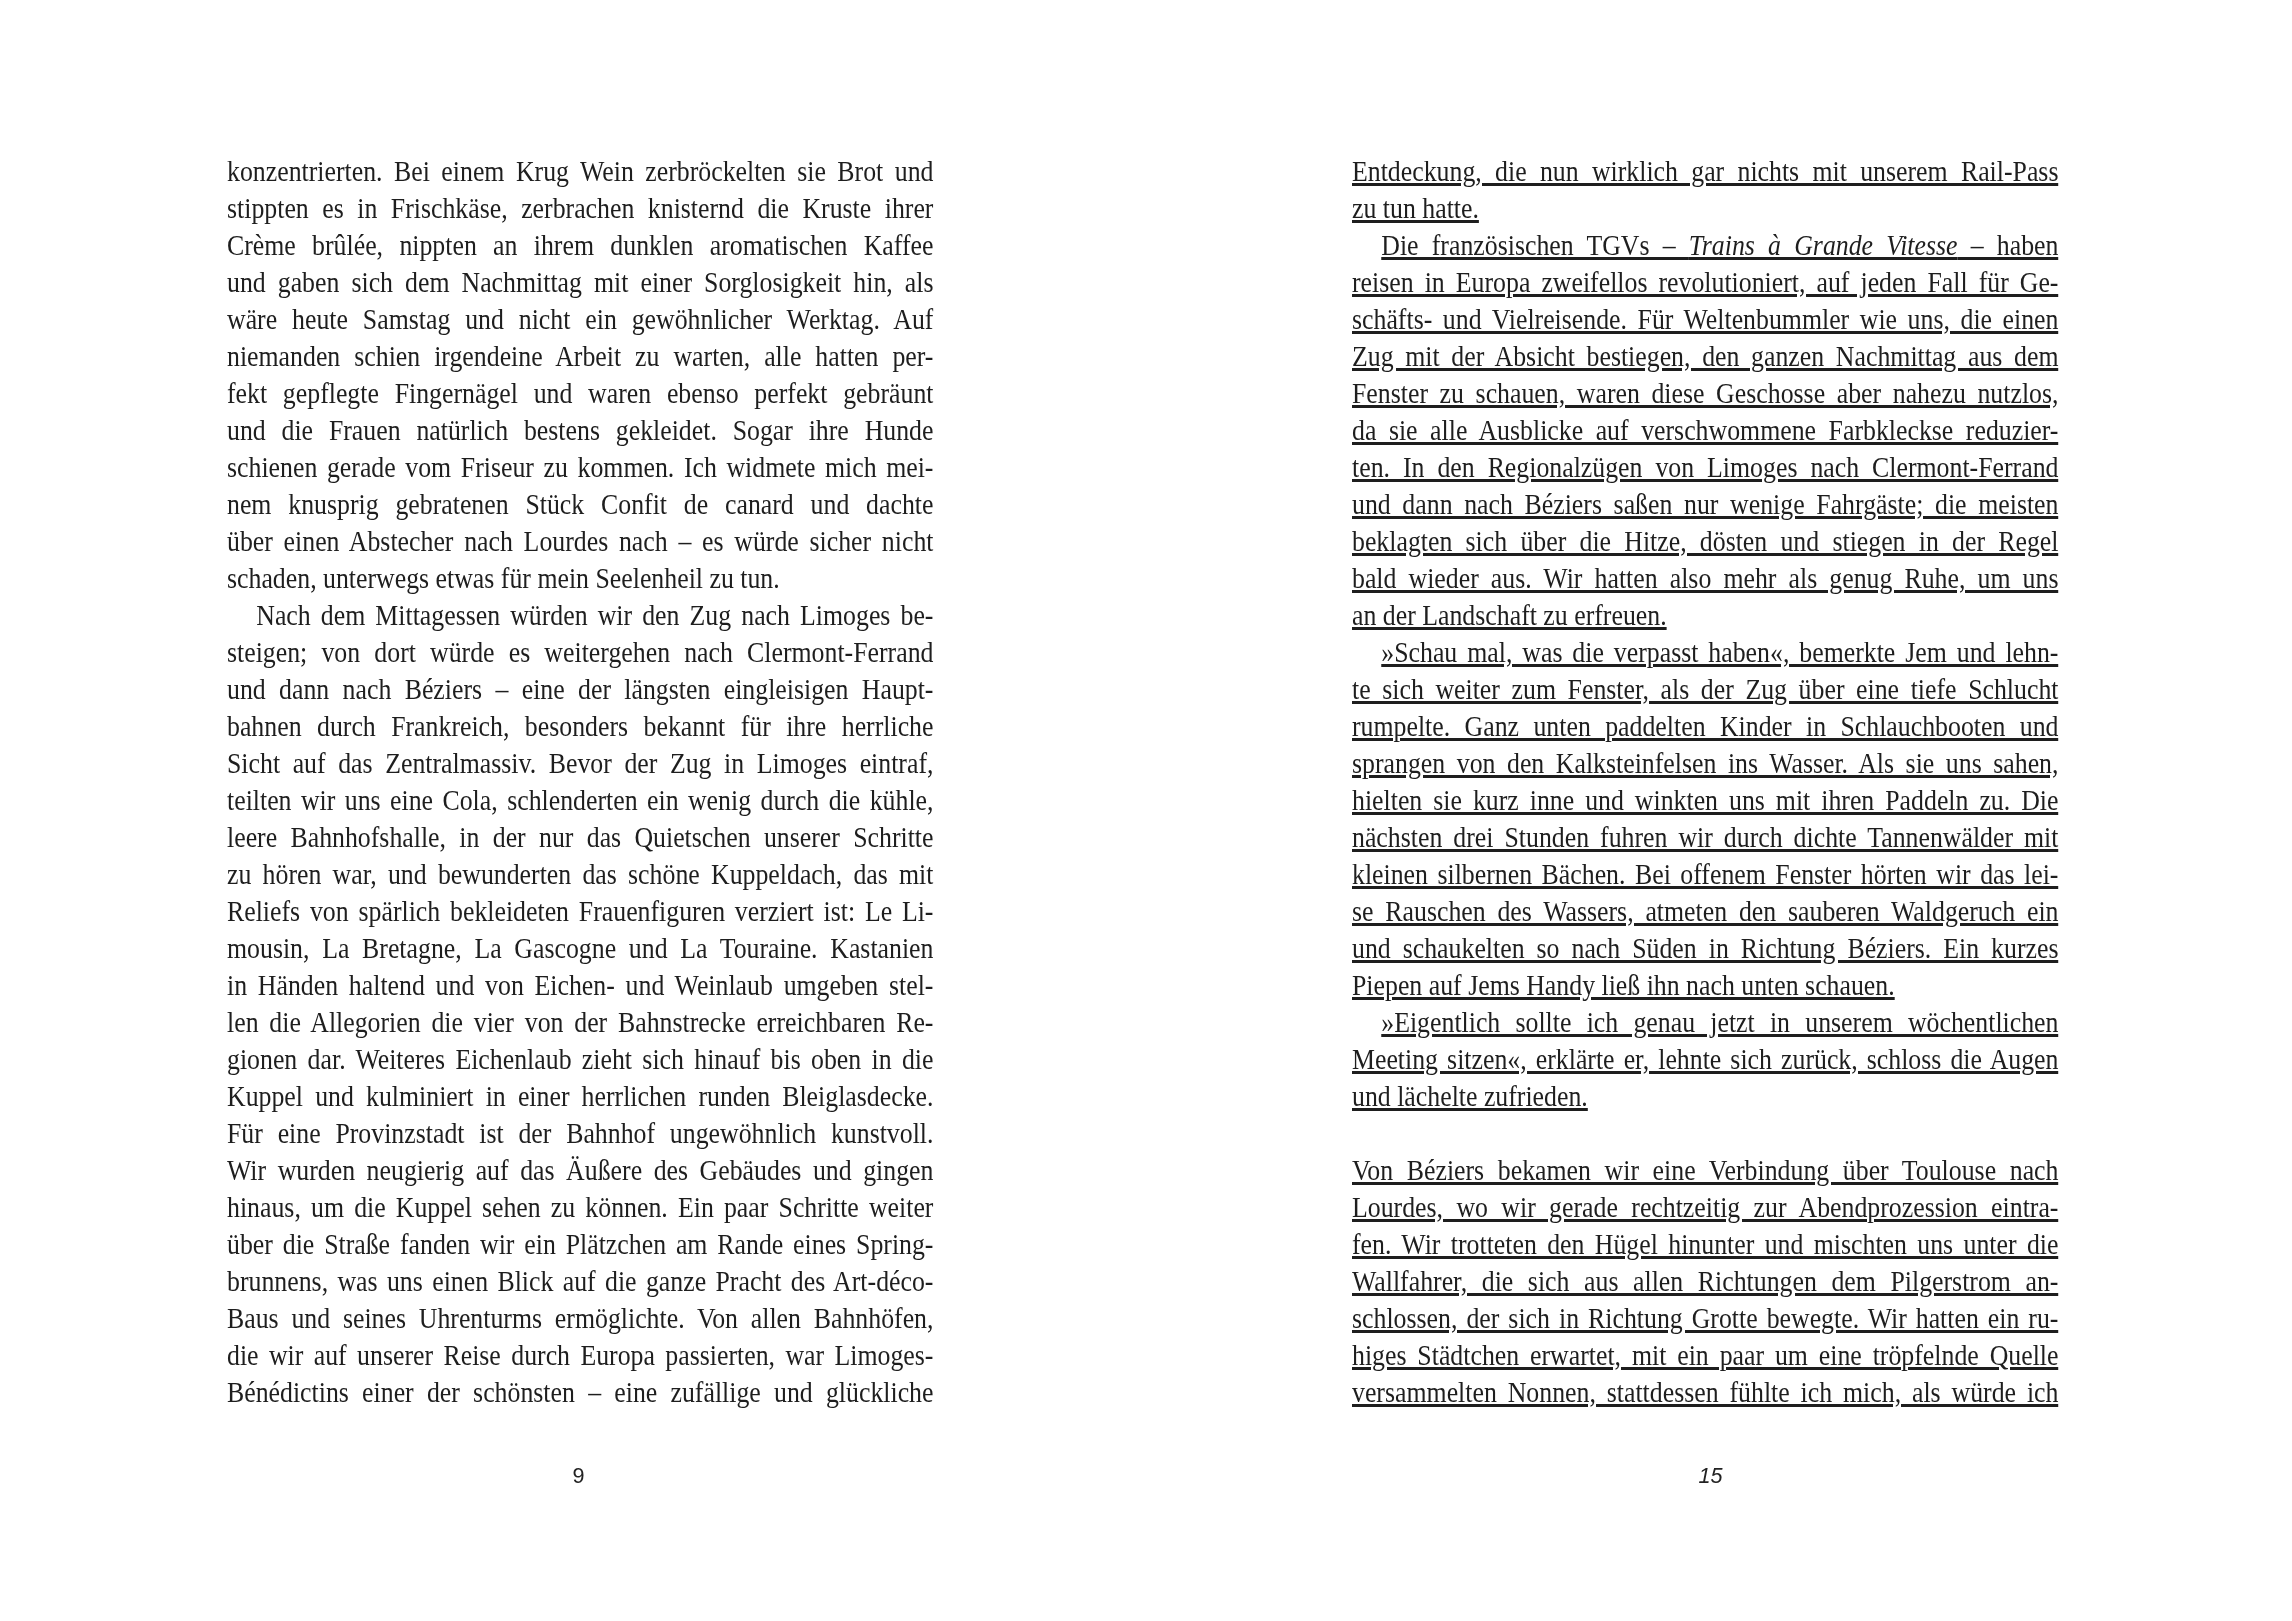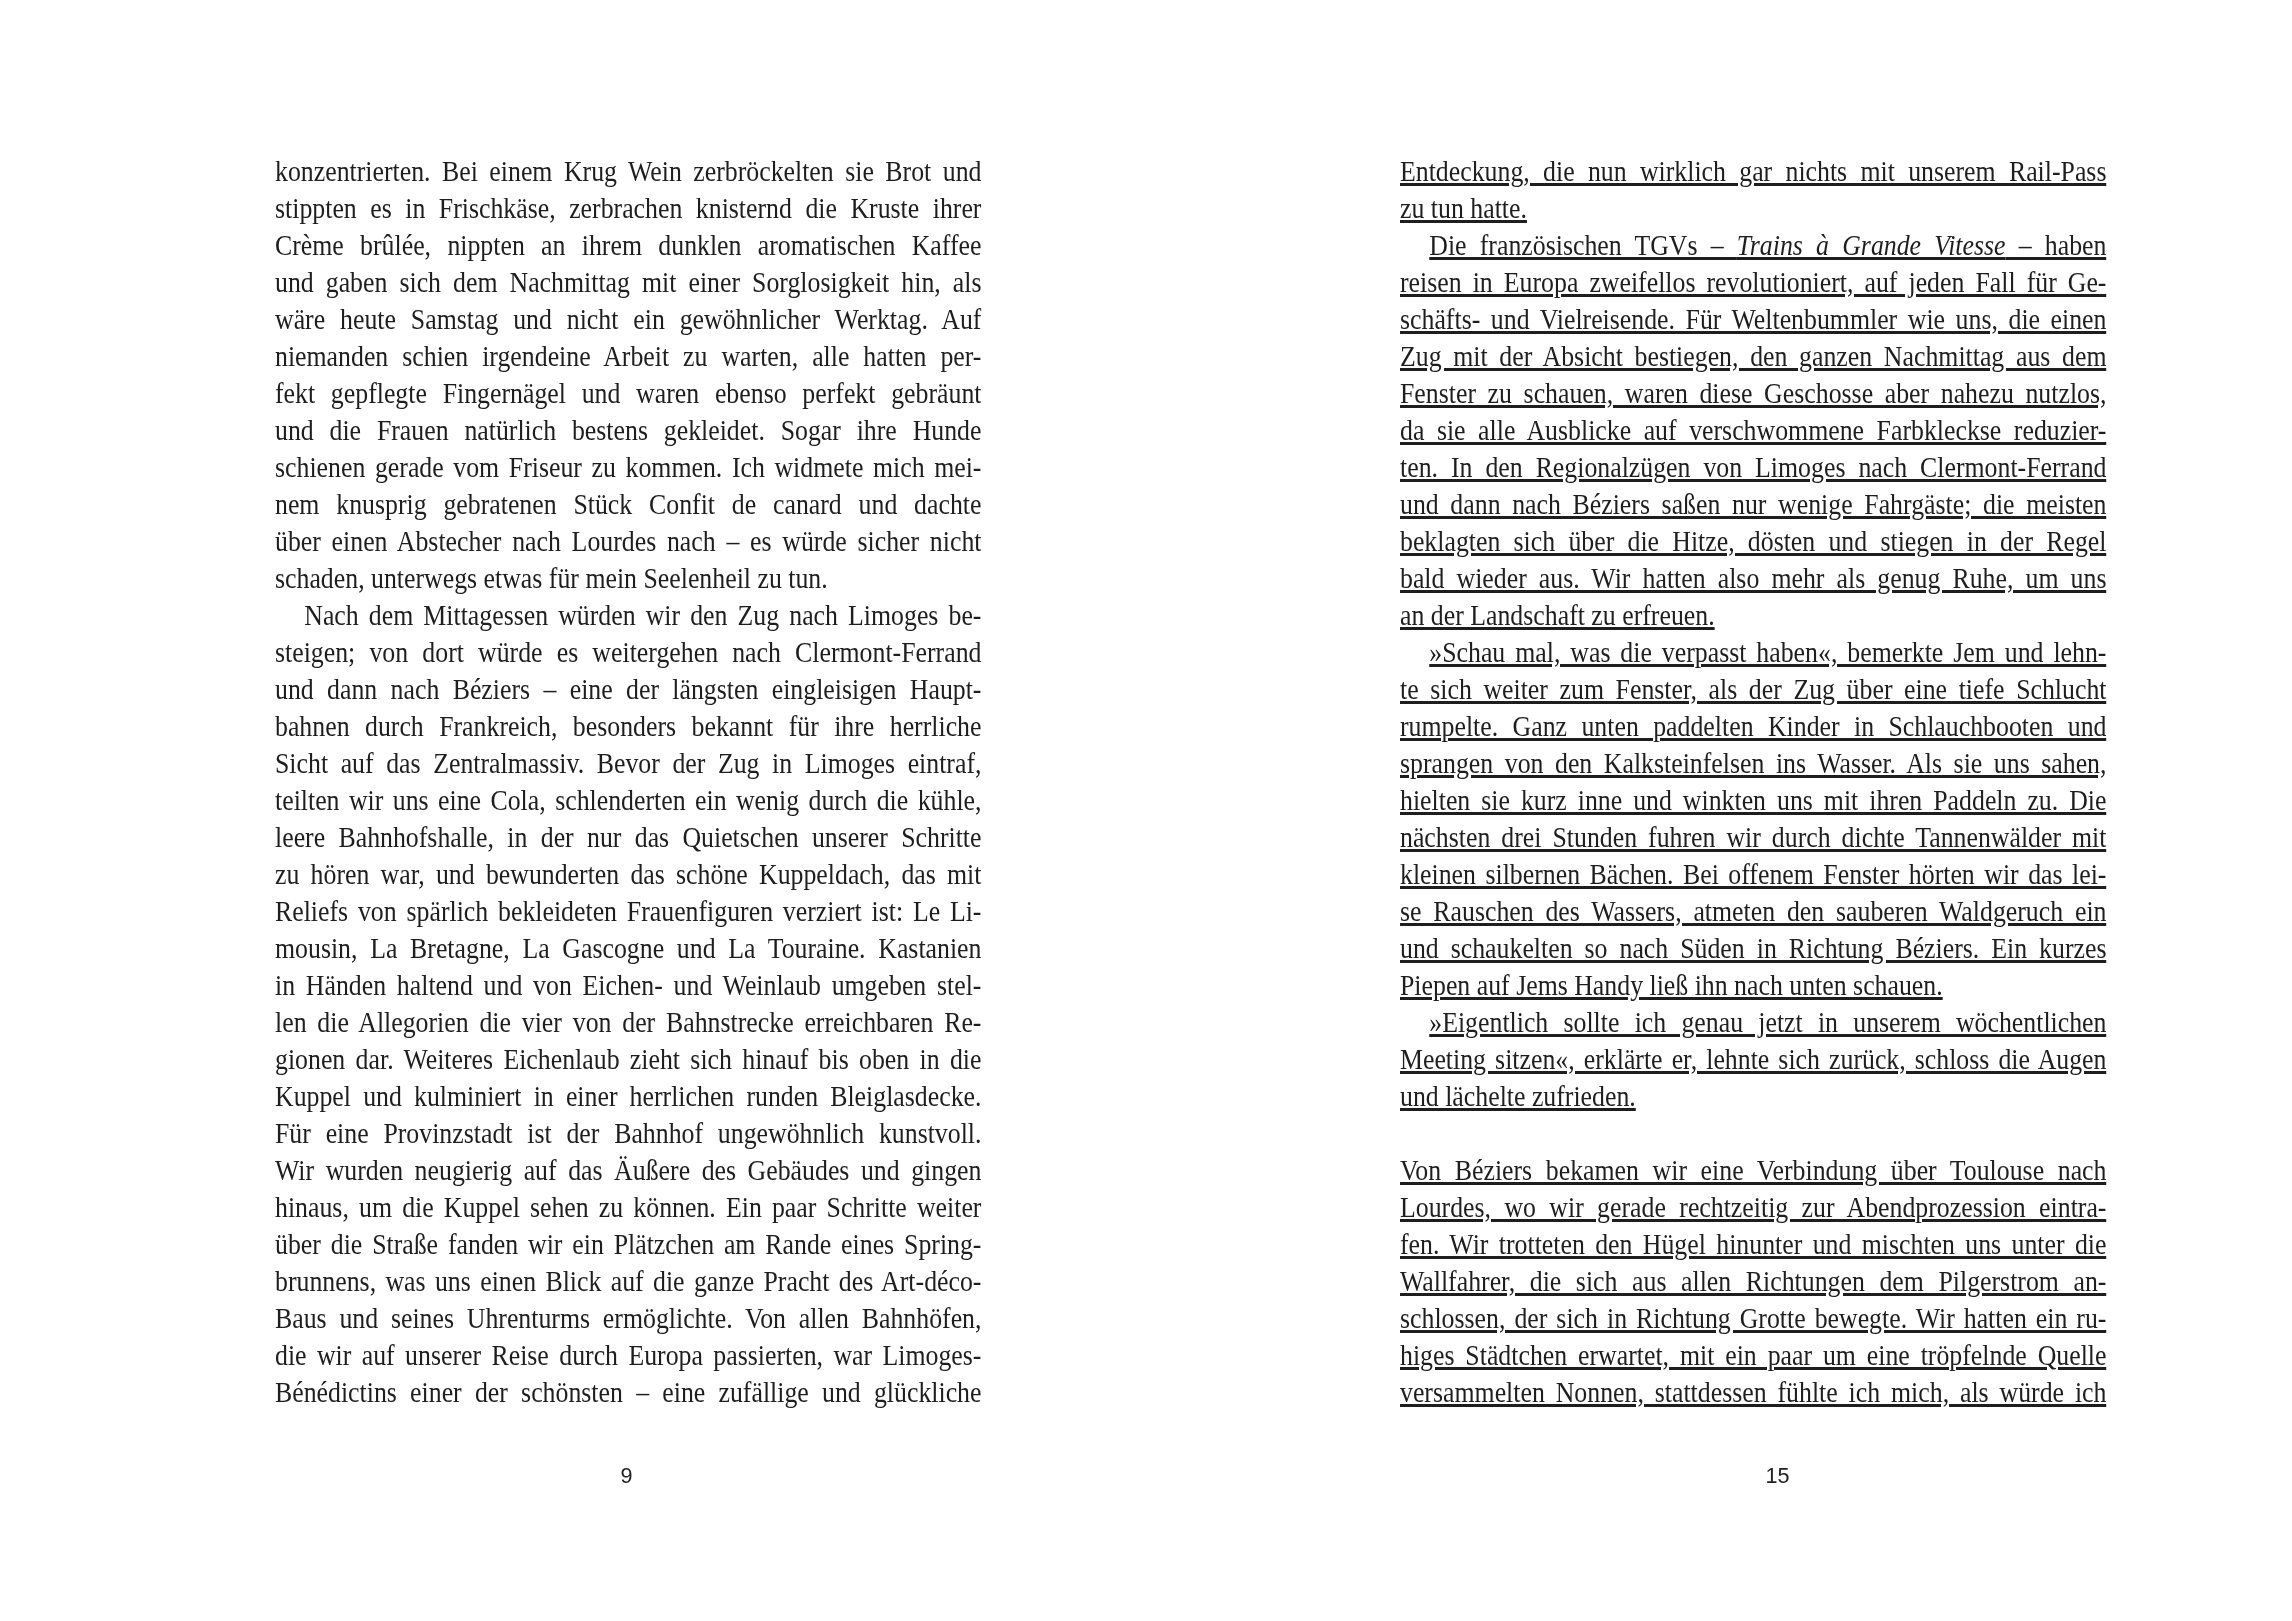--- a/index.html
+++ b/index.html
@@ -12,21 +12,20 @@
     height: 1621px;
     position: relative;
     overflow: hidden;
     color: #1e1e1e;
   }
   .page {
     position: absolute;
     top: 0;
     height: 1621px;
     width: 1146px;
-    margin-left: 48px;
   }
   #page-left { left: 0; }
   #page-right { left: 1147px; }
 
   .column {
     position: absolute;
     top: 152px;
     width: 707px;
   }
   #page-left .column { left: 227px; }
@@ -65,21 +64,21 @@
   .page-number {
     position: absolute;
     top: 1463px;
     width: 59px;
     text-align: center;
     font-family: "Liberation Sans", "DejaVu Sans", sans-serif;
     font-size: 21.6px;
     color: #222222;
   }
   #page-left .page-number { left: 549px; }
-  #page-right .page-number { left: 553px; }
+  #page-right .page-number { left: 534px; font-style: italic; }
 </style>
 </head>
 <body>
 
 <div class="page" id="page-left">
   <div class="column">
     <div class="lines" id="left-lines">
         <div class="line" style="white-space: normal; overflow: hidden;">konzentrierten. Bei einem Krug Wein zerbröckelten sie Brot und</div>
         <div class="line" style="white-space: normal; overflow: hidden;">stippten es in Frischkäse, zerbrachen knisternd die Kruste ihrer</div>
         <div class="line" style="white-space: normal; overflow: hidden;">Crème brûlée, nippten an ihrem dunklen aromatischen Kaffee</div>

